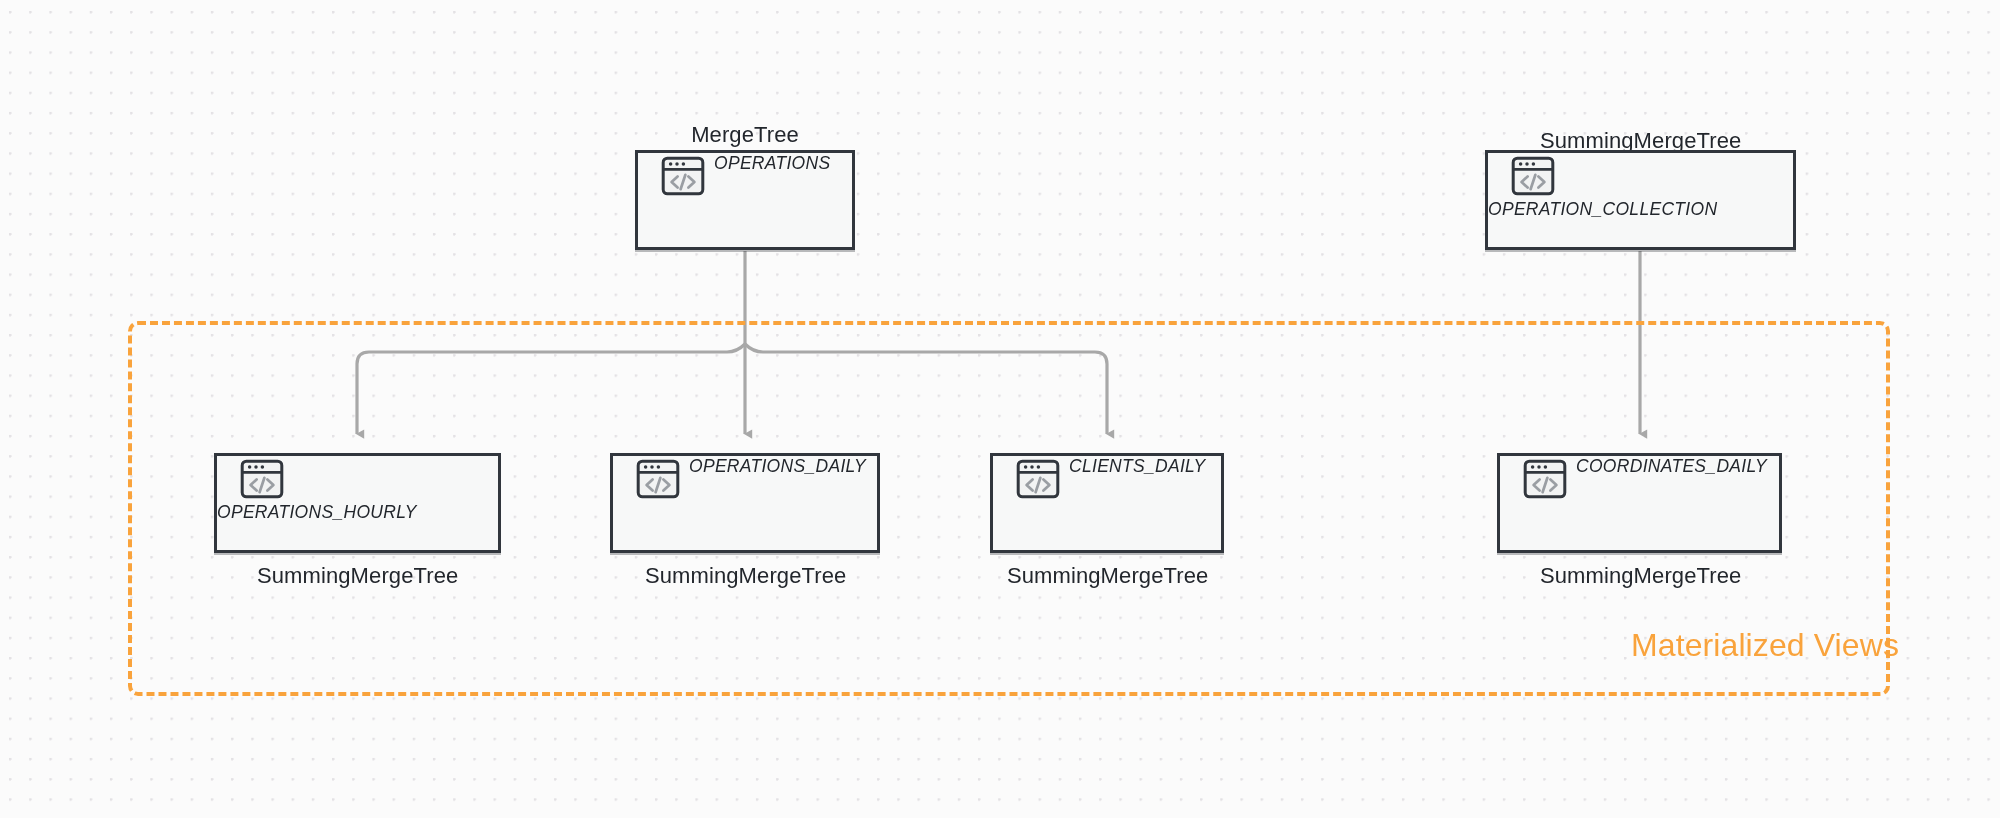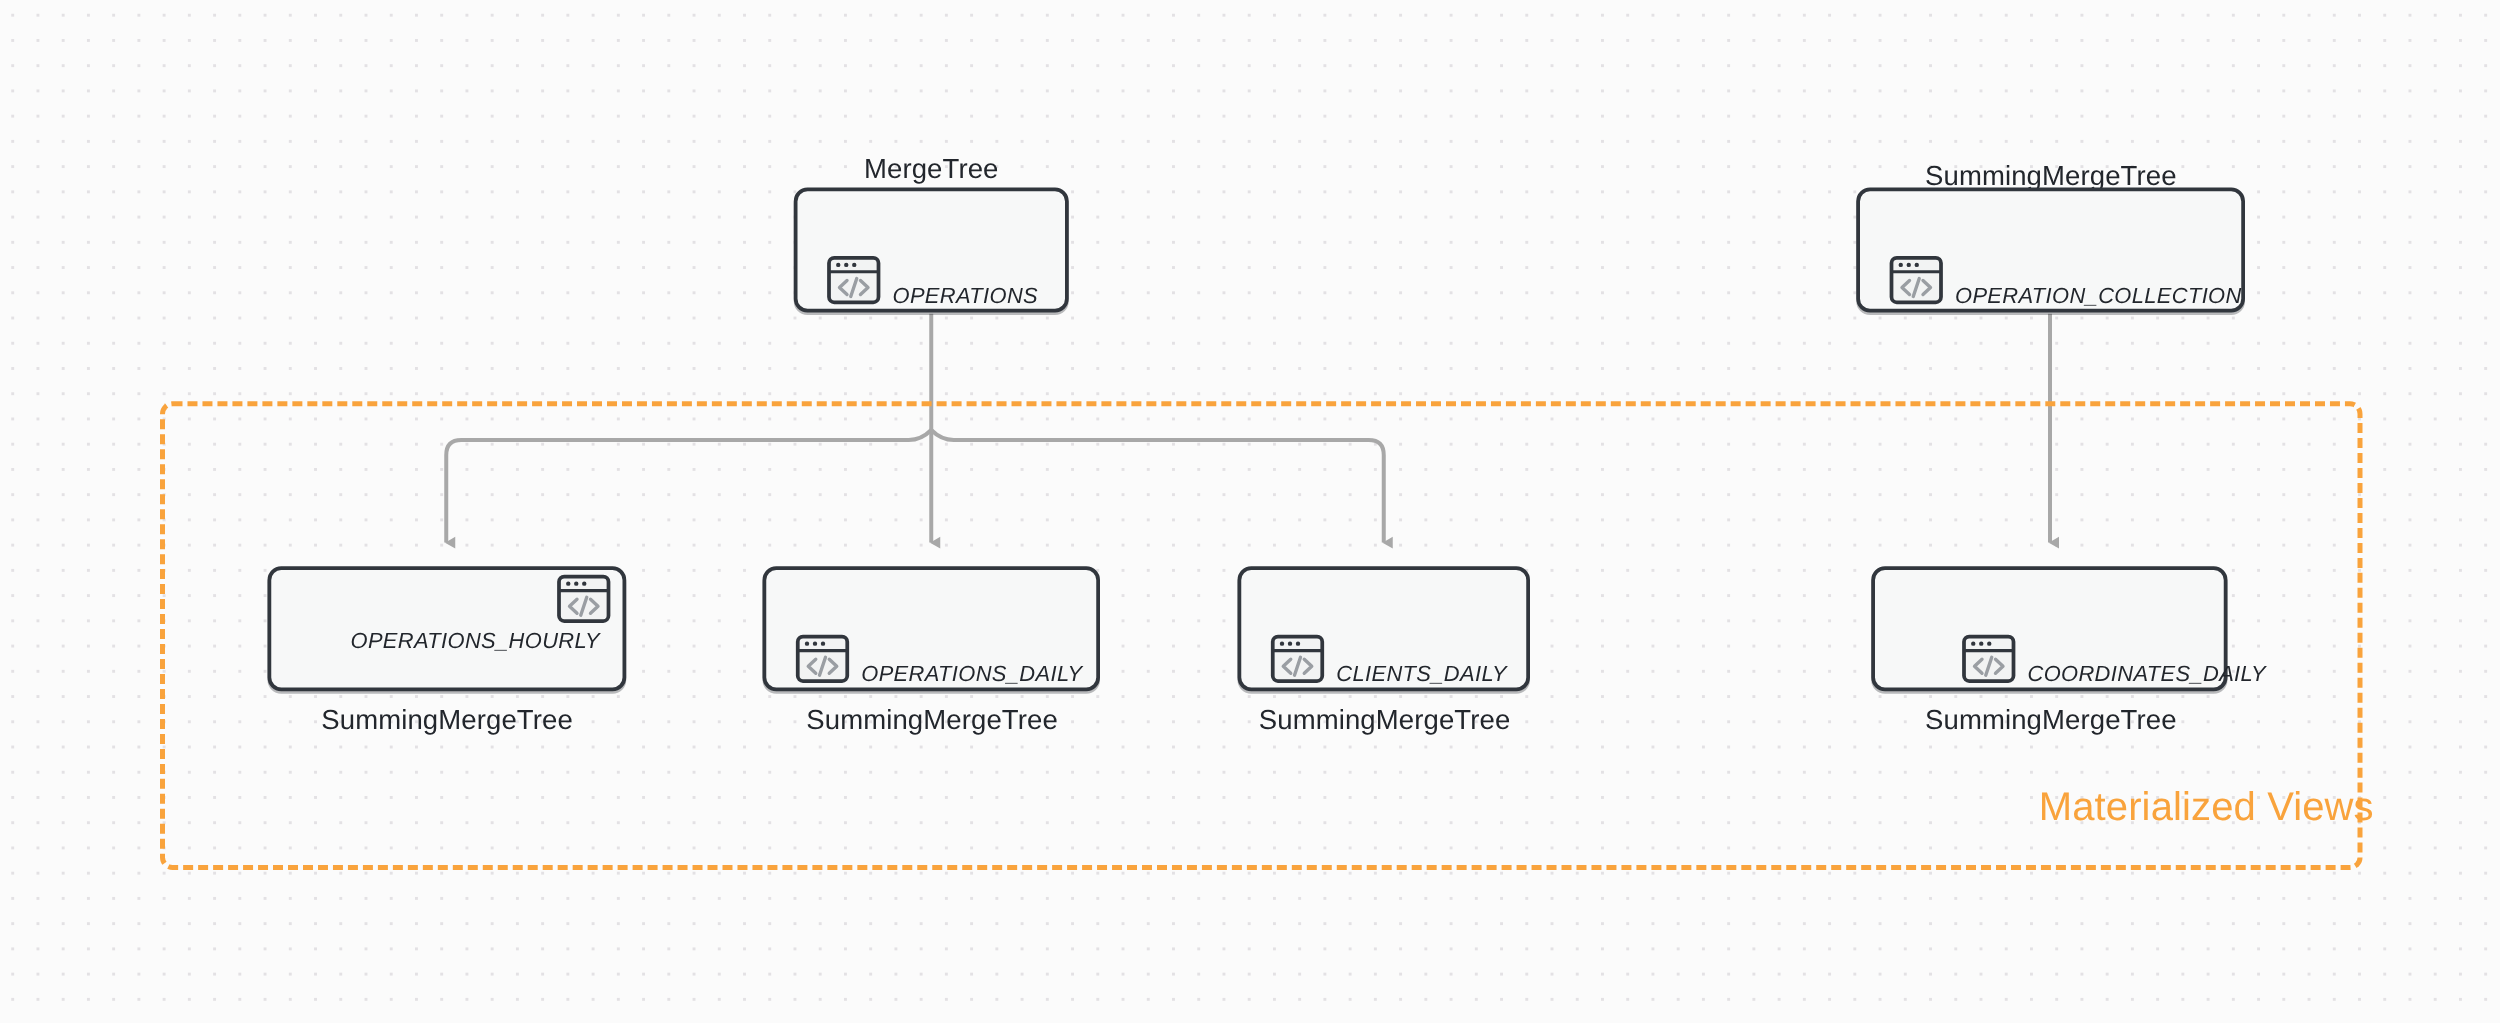--- a/index.html
+++ b/index.html
@@ -50,23 +50,23 @@
     letter-spacing: 0.1px;
     white-space: nowrap;
   }
 
   
   .node {
     position: absolute;
     box-sizing: border-box;
     background: #f7f8f8;
     border: 3px solid #31363d;
-    border-radius: 11px;
+    border-radius: 0;
     display: flex;
-    align-items: flex-end;
+    align-items: flex-start;
     box-shadow: 0 2px 0 0 rgba(30,34,40,0.30);
   }
   .node-icon {
     flex: 0 0 auto;
     margin-left: 22px;
     margin-right: 8px;
     width: 46px;
     height: 46px;
   }
   .node-title {
@@ -126,21 +126,21 @@
         <circle cx="17.0" cy="10.9" r="1.75" fill="#31363d"></circle>
         <circle cx="23.4" cy="10.9" r="1.75" fill="#31363d"></circle>
         <path d="M17.6,23.4 L11.6,29.0 L17.6,34.6" fill="none" stroke="#9a9ea3" stroke-width="2.7" stroke-linecap="round" stroke-linejoin="round"></path>
         <path d="M28.4,23.4 L34.4,29.0 L28.4,34.6" fill="none" stroke="#9a9ea3" stroke-width="2.7" stroke-linecap="round" stroke-linejoin="round"></path>
         <path d="M25.4,21.8 L20.6,36.2" fill="none" stroke="#9a9ea3" stroke-width="2.7" stroke-linecap="round"></path>
       </svg>
     </span>
     <span class="node-title">OPERATIONS</span>
   </div>
 
-  <div class="node" style="left:1485px; top:150px; width:311px; height:100px;">
+  <div class="node" style="left:1485px; top:150px; width:311px; height:100px;flex-direction:column;">
     <span class="node-icon">
       <svg viewBox="0 0 46 46" width="46" height="46">
         <rect x="3.2" y="5.2" width="39.6" height="35.6" rx="4.2" fill="#f2f3f3" stroke="#31363d" stroke-width="3"></rect>
         <path d="M3.2,16.4 L42.8,16.4" stroke="#31363d" stroke-width="2.6"></path>
         <circle cx="10.6" cy="10.9" r="1.75" fill="#31363d"></circle>
         <circle cx="17.0" cy="10.9" r="1.75" fill="#31363d"></circle>
         <circle cx="23.4" cy="10.9" r="1.75" fill="#31363d"></circle>
         <path d="M17.6,23.4 L11.6,29.0 L17.6,34.6" fill="none" stroke="#9a9ea3" stroke-width="2.7" stroke-linecap="round" stroke-linejoin="round"></path>
         <path d="M28.4,23.4 L34.4,29.0 L28.4,34.6" fill="none" stroke="#9a9ea3" stroke-width="2.7" stroke-linecap="round" stroke-linejoin="round"></path>
         <path d="M25.4,21.8 L20.6,36.2" fill="none" stroke="#9a9ea3" stroke-width="2.7" stroke-linecap="round"></path>
@@ -193,21 +193,21 @@
         <circle cx="23.4" cy="10.9" r="1.75" fill="#31363d"></circle>
         <path d="M17.6,23.4 L11.6,29.0 L17.6,34.6" fill="none" stroke="#9a9ea3" stroke-width="2.7" stroke-linecap="round" stroke-linejoin="round"></path>
         <path d="M28.4,23.4 L34.4,29.0 L28.4,34.6" fill="none" stroke="#9a9ea3" stroke-width="2.7" stroke-linecap="round" stroke-linejoin="round"></path>
         <path d="M25.4,21.8 L20.6,36.2" fill="none" stroke="#9a9ea3" stroke-width="2.7" stroke-linecap="round"></path>
       </svg>
     </span>
     <span class="node-title">CLIENTS_DAILY</span>
   </div>
   <div class="caption" style="left:1007px; top:563px; width:200px;">SummingMergeTree</div>
 
-  <div class="node" style="left:1497px; top:453px; width:285px; height:100px;padding-left:46px;">
+  <div class="node" style="left:1497px; top:453px; width:285px; height:100px;">
     <span class="node-icon">
       <svg viewBox="0 0 46 46" width="46" height="46">
         <rect x="3.2" y="5.2" width="39.6" height="35.6" rx="4.2" fill="#f2f3f3" stroke="#31363d" stroke-width="3"></rect>
         <path d="M3.2,16.4 L42.8,16.4" stroke="#31363d" stroke-width="2.6"></path>
         <circle cx="10.6" cy="10.9" r="1.75" fill="#31363d"></circle>
         <circle cx="17.0" cy="10.9" r="1.75" fill="#31363d"></circle>
         <circle cx="23.4" cy="10.9" r="1.75" fill="#31363d"></circle>
         <path d="M17.6,23.4 L11.6,29.0 L17.6,34.6" fill="none" stroke="#9a9ea3" stroke-width="2.7" stroke-linecap="round" stroke-linejoin="round"></path>
         <path d="M28.4,23.4 L34.4,29.0 L28.4,34.6" fill="none" stroke="#9a9ea3" stroke-width="2.7" stroke-linecap="round" stroke-linejoin="round"></path>
         <path d="M25.4,21.8 L20.6,36.2" fill="none" stroke="#9a9ea3" stroke-width="2.7" stroke-linecap="round"></path>

